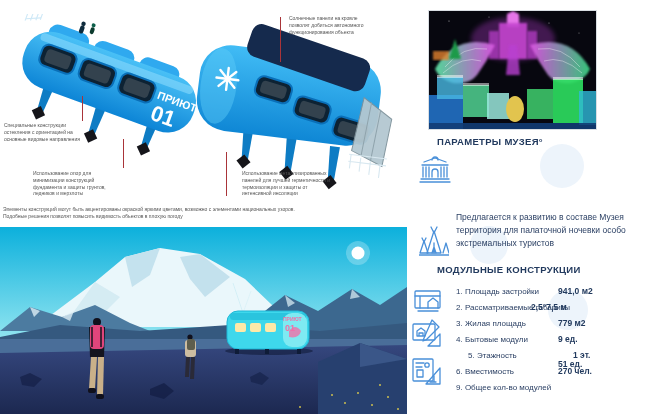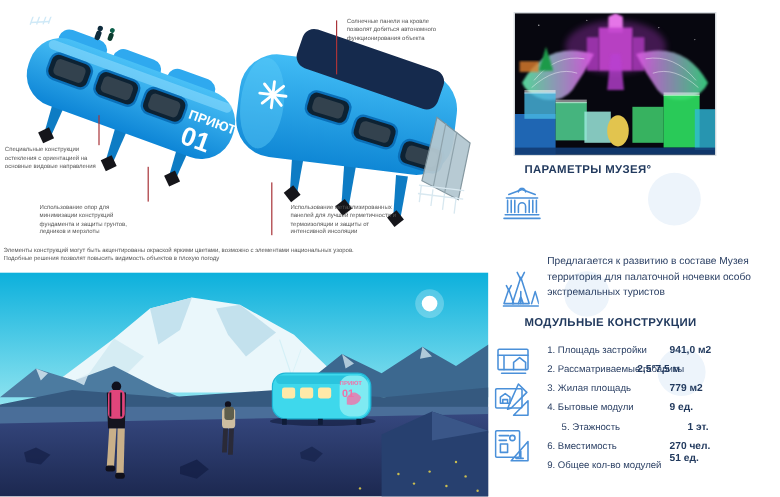--- a/index.html
+++ b/index.html
@@ -259,21 +259,21 @@
   <div class="abs row-value" style="left:531px;top:302px;">2,5°7,5 м</div>
   <div class="abs row-label" style="left:456px;top:319px;">3. Жилая площадь</div>
   <div class="abs row-value" style="left:558px;top:318px;">779 м2</div>
   <div class="abs row-label" style="left:456px;top:335px;">4. Бытовые модули</div>
   <div class="abs row-value" style="left:558px;top:334px;">9 ед.</div>
   <div class="abs row-label" style="left:444px;top:351px;margin-left:24px;">5. Этажность</div>
   <div class="abs row-value" style="left:573px;top:350px;">1 эт.</div>
   <div class="abs row-label" style="left:456px;top:367px;">6. Вместимость</div>
   <div class="abs row-value" style="left:558px;top:366px;">270 чел.</div>
   <div class="abs row-label" style="left:456px;top:383px;">9. Общее кол-во модулей</div>
-  <div class="abs row-value" style="left:558px;top:376px;">51 ед.</div>
+  <div class="abs row-value" style="left:558px;top:359px;">51 ед.</div>
 
   <div class="abs" style="left:0;top:227px;z-index:2;">
     <svg width="407" height="187" viewBox="0 0 407 187">
       <defs>
         <linearGradient id="sky" x1="0" y1="0" x2="0" y2="1">
           <stop offset="0" stop-color="#0CB0DC"></stop>
             <stop offset="1" stop-color="#8FE4F0"></stop>
         </linearGradient>
         <linearGradient id="fg" x1="0" y1="0" x2="0" y2="1">
           <stop offset="0" stop-color="#35477E"></stop>

